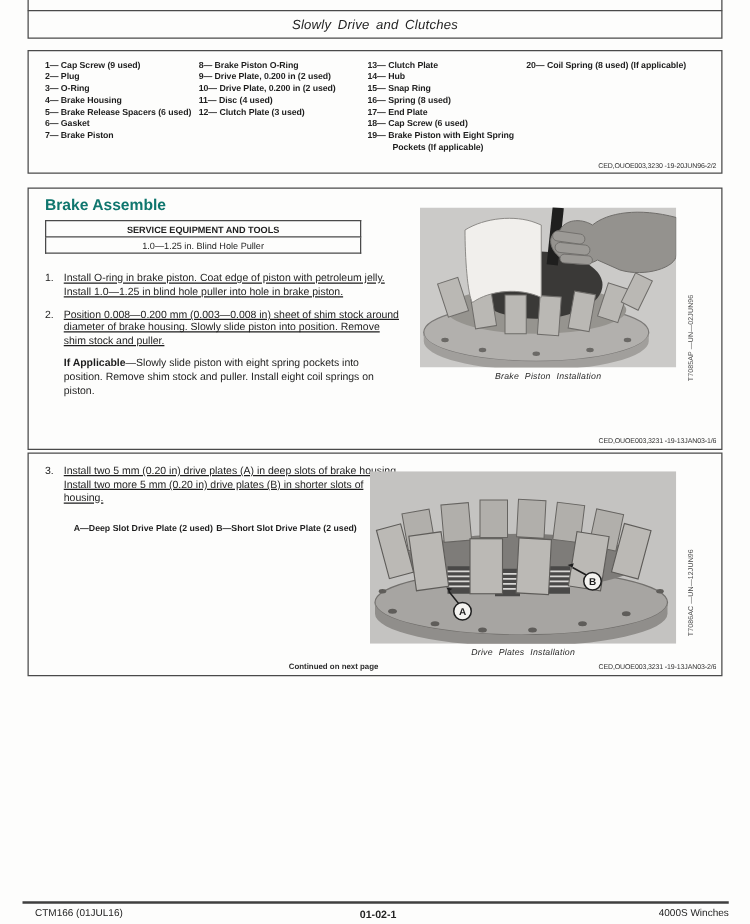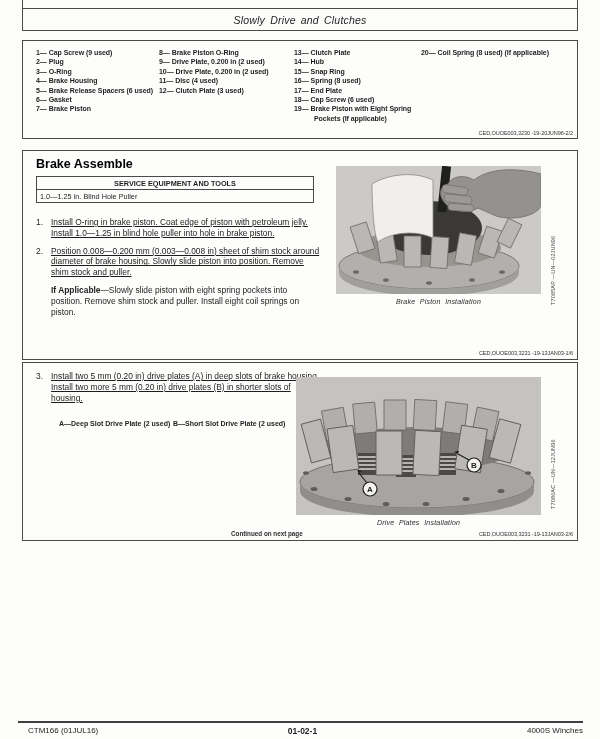--- a/index.html
+++ b/index.html
@@ -23,26 +23,26 @@
   #leg-c2{left:136px;width:146px;}
   #leg-c3{left:271px;width:124px;}
   #leg-c4{left:398px;width:150px;}
   .ref{position:absolute;right:4px;font-size:5.6px;color:#333;letter-spacing:-.1px;}
   #legend-ref{bottom:2px;}
 
   
   #secA{left:22px;top:150px;width:556px;height:210px;}
   #secB{left:22px;top:362px;width:556px;height:179px;}
 
-  .heading{position:absolute;left:13px;top:6px;font-size:12.5px;font-weight:bold;color:#000000;}
-
-  .tools{position:absolute;left:13px;top:25px;width:278px;border-collapse:collapse;font-size:7.3px;color:#1e1e1e;}
+  .heading{position:absolute;left:13px;top:6px;font-size:12.5px;font-weight:bold;color:#0f766e;}
+
+  .tools{position:absolute;left:13px;top:25px;width:253px;border-collapse:collapse;font-size:7.3px;color:#1e1e1e;}
   .tools th,.tools td{border:1px solid #4a4a4a;padding:1.5px 3px;}
   .tools th{font-weight:bold;text-align:center;}
-  .tools td{text-align:left;}
+  .tools td{text-align:center;}
 
   .steps{position:absolute;font-size:8.4px;line-height:10.8px;color:#1d1d1d;}
   #stepsA{left:13px;top:66px;width:284px;}
   #stepsB{left:13px;top:8px;width:288px;}
   .step{display:flex;margin-bottom:7px;}
   .step-num{width:15px;flex:none;}
   .step-body{flex:1;text-decoration:underline;}
   .note{margin:7px 0 0 15px;}
   .note b{font-weight:bold;}
 

